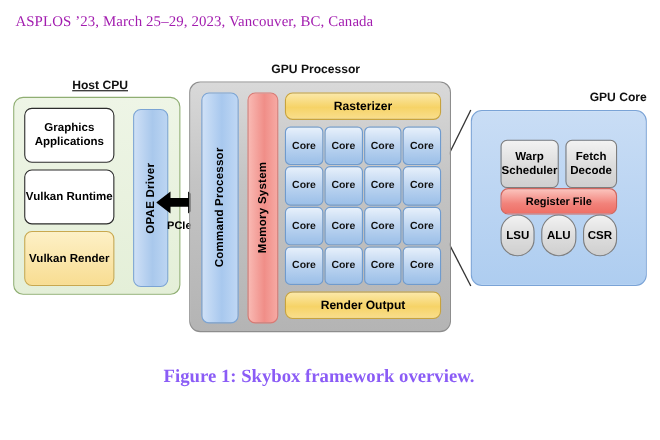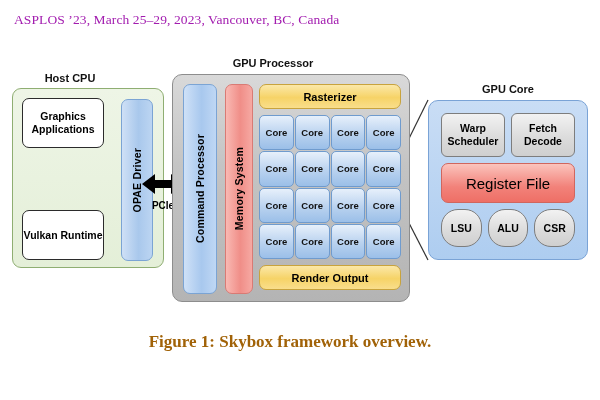--- a/index.html
+++ b/index.html
@@ -54,21 +54,21 @@
     left: 12px;
     top: 36px;
     width: 152px;
     height: 180px;
     background: linear-gradient(180deg,#eef5e6 0%, #e4efd8 100%);
     border: 1.5px solid #8fae72;
     border-radius: 9px;
     box-sizing: border-box;
     padding: 7px;
   }
-  .host-label { left: 0; top: 20px; width: 140px; }
+  .host-label { left: 21px; top: 20px; width: 140px; text-decoration: underline; }
 
   .host-inner {
     position: relative;
     width: 100%;
     height: 100%;
   }
   .sw-stack {
     position: absolute;
     left: 2px;
     top: 2px;
@@ -146,21 +146,21 @@
     left: 172px;
     top: 22px;
     width: 238px;
     height: 228px;
     background: linear-gradient(180deg,#d9d9d9 0%, #c4c4c4 40%, #b4b4b4 100%);
     border: 1.5px solid #8d8d8d;
     border-radius: 10px;
     box-sizing: border-box;
     padding: 8px;
   }
-  .gpuproc-label { left: 154px; top: 5px; width: 238px; }
+  .gpuproc-label { left: 168px; top: 5px; width: 238px; }
 
   .gp-inner {
     position: relative;
     width: 100%;
     height: 100%;
   }
   .cmd-proc {
     position: absolute;
     left: 2px;
     top: 1px;
@@ -244,23 +244,23 @@
   .gpu-core {
     position: absolute;
     left: 428px;
     top: 48px;
     width: 160px;
     height: 160px;
     background: linear-gradient(180deg,#c9ddf5 0%, #aecdf0 100%);
     border: 1.6px solid #7aa3d6;
     border-radius: 10px;
     box-sizing: border-box;
-    padding: 12px;
-  }
-  .gpucore-label { left: 428px; top: 31px; width: 160px; }
+    padding: 26px;
+  }
+  .gpucore-label { left: 428px; top: 31px; width: 160px; text-align: right; }
 
   .gc-inner {
     position: relative;
     width: 100%;
     height: 100%;
     display: flex;
     flex-direction: column;
     justify-content: space-between;
   }
   .gc-row { display: flex; gap: 6px; }
@@ -282,56 +282,57 @@
   }
   .reg-file {
     width: 100%;
     height: 40px;
     background: linear-gradient(180deg,#fbc4bd 0%, #f2827a 60%, #ee6f66 100%);
     border: 1.4px solid #d0665e;
     border-radius: 7px;
     display: flex;
     align-items: center;
     justify-content: center;
-    font-size: 15px;
-    font-weight: normal;
+    font-size: 10px;
+    font-weight: bold;
     box-sizing: border-box;
   }
 
   
   .caption {
     position: absolute;
     left: 0;
     top: 332px;
     width: 580px;
     text-align: center;
     font-family: "Liberation Serif", serif;
     font-size: 17px;
     font-weight: bold;
-    color: #a16207;
+    color: #8b5cf6;
   }
 </style>
 </head>
 <body>
 
 <div class="page-header">ASPLOS ’23, March 25–29, 2023, Vancouver, BC, Canada</div>
 
 <div class="figure">
 
   <svg class="connector-svg" viewBox="0 0 600 270">
     <line x1="392" y1="121" x2="428" y2="48" stroke="#333" stroke-width="1.2"></line>
     <line x1="392" y1="138" x2="428" y2="208" stroke="#333" stroke-width="1.2"></line>
   </svg>
 
   <div class="group-label host-label">Host CPU</div>
   <div class="host-cpu">
     <div class="host-inner">
       <div class="sw-stack">
         <div class="sw-box white">Graphics Applications</div>
         <div class="sw-box white">Vulkan Runtime</div>
+        <div class="sw-box amber">Vulkan Render</div>
       </div>
       <div class="opae">
         <span class="vtext">OPAE Driver</span>
       </div>
     </div>
   </div>
 
   <div class="pcie-wrap">
     <svg width="42" height="28" viewBox="0 0 42 28">
       <polygon points="0,14 13,4 13,10 29,10 29,4 42,14 29,24 29,18 13,18 13,24" fill="#000"></polygon>

